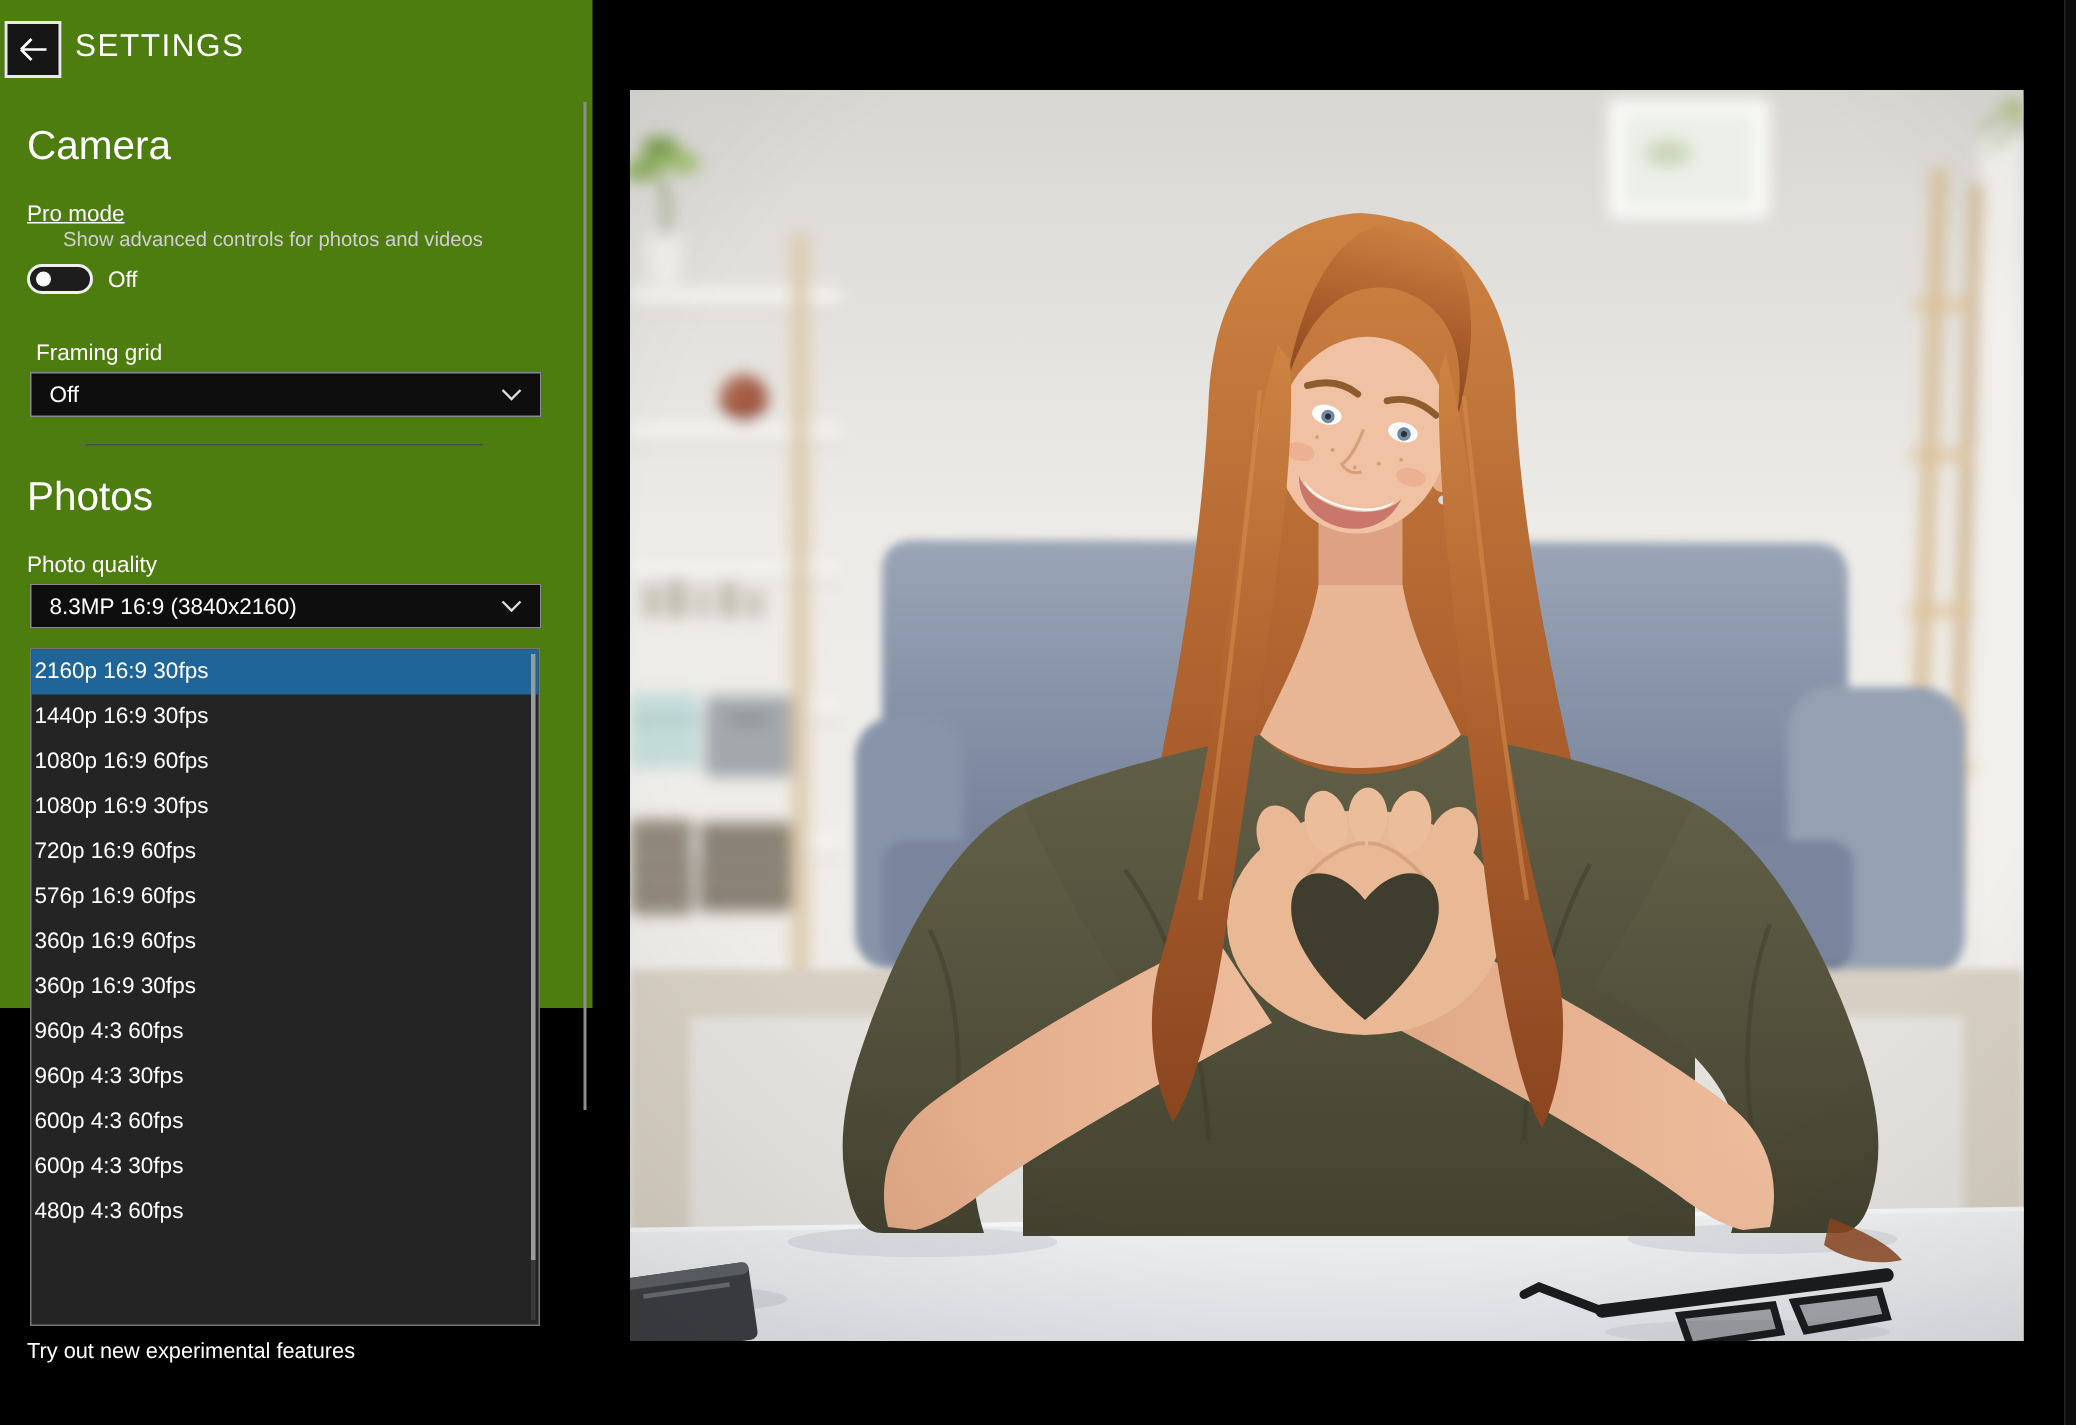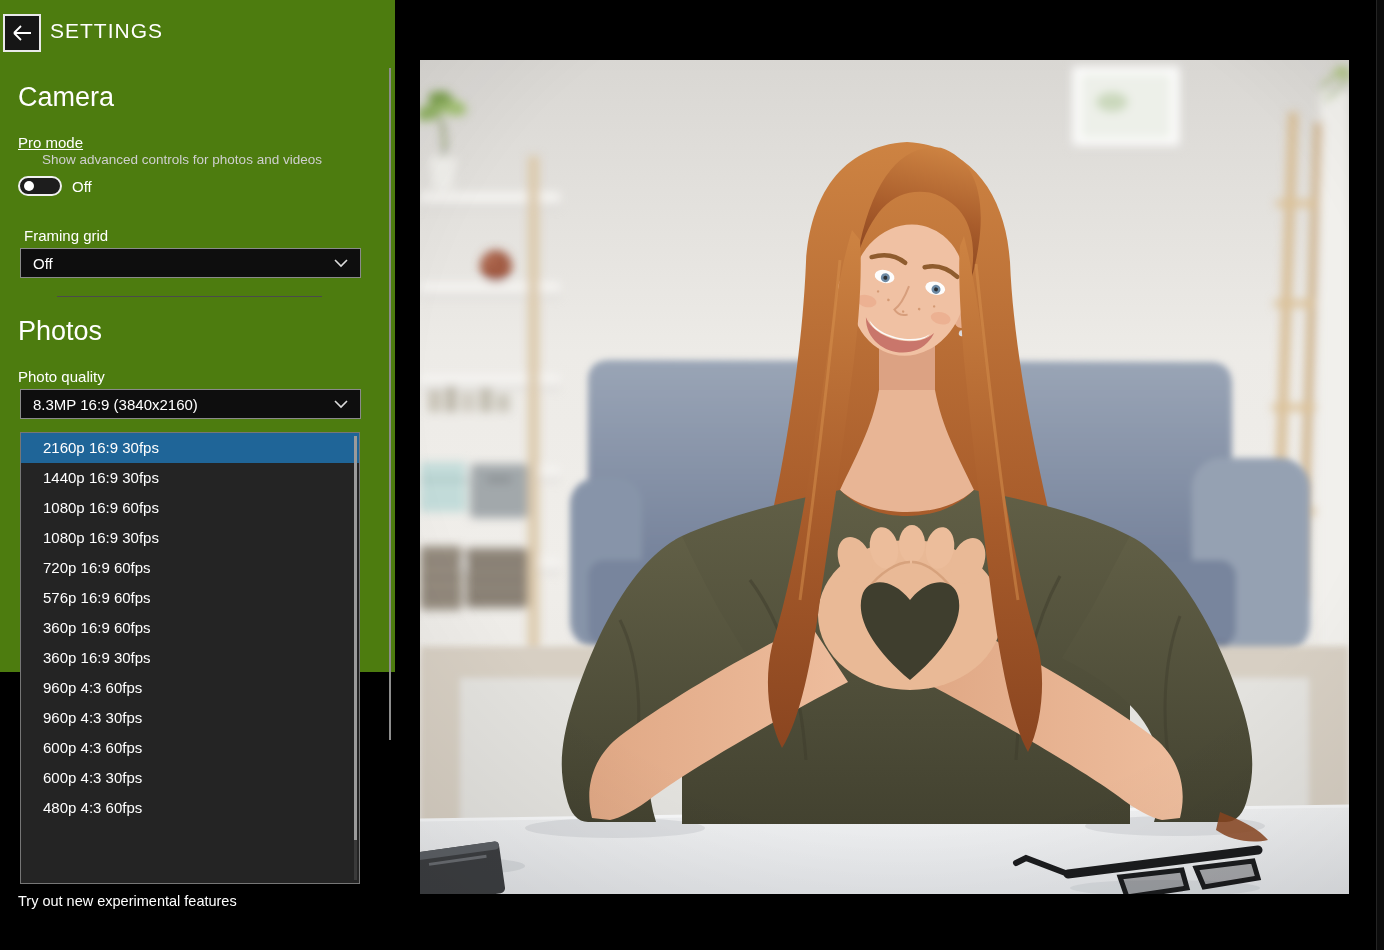--- a/index.html
+++ b/index.html
@@ -28,21 +28,21 @@
           box-sizing:border-box;display:flex;align-items:center;padding:0 12px;font-size:15px;cursor:pointer;}
   #select-framing{top:248px;}
   #select-quality{top:389px;}
   .select .chev{margin-left:auto;}
   #divider{left:57px;top:296px;width:265px;height:1px;background:#4b4b4b;}
   #quality-label{left:18px;top:368px;}
 
   
   #flyout{left:20px;top:432px;width:340px;height:452px;background:#242424;border:1px solid #767676;
           box-sizing:border-box;}
-  .option{height:30px;line-height:30px;padding-left:22px;font-size:15px;color:#fff;cursor:pointer;}
+  .option{height:30px;line-height:30px;padding-left:2px;font-size:15px;color:#fff;cursor:pointer;}
   .option.selected{background:#1f6598;}
   #fly-track{position:absolute;right:2px;top:3px;width:3px;height:444px;background:#3a3a3a;}
   #fly-thumb{position:absolute;right:2px;top:3px;width:3px;height:404px;background:#9b9b9b;}
 
   #panel-scrollbar{left:389px;top:68px;width:2px;height:672px;background:#8d8d8d;}
 
   #exp-title{left:18px;top:893px;font-size:14.5px;color:#fff;}
   #exp-desc{left:18px;top:911px;width:364px;font-size:13.5px;line-height:1.3;color:#c9c9c9;}
 
   

